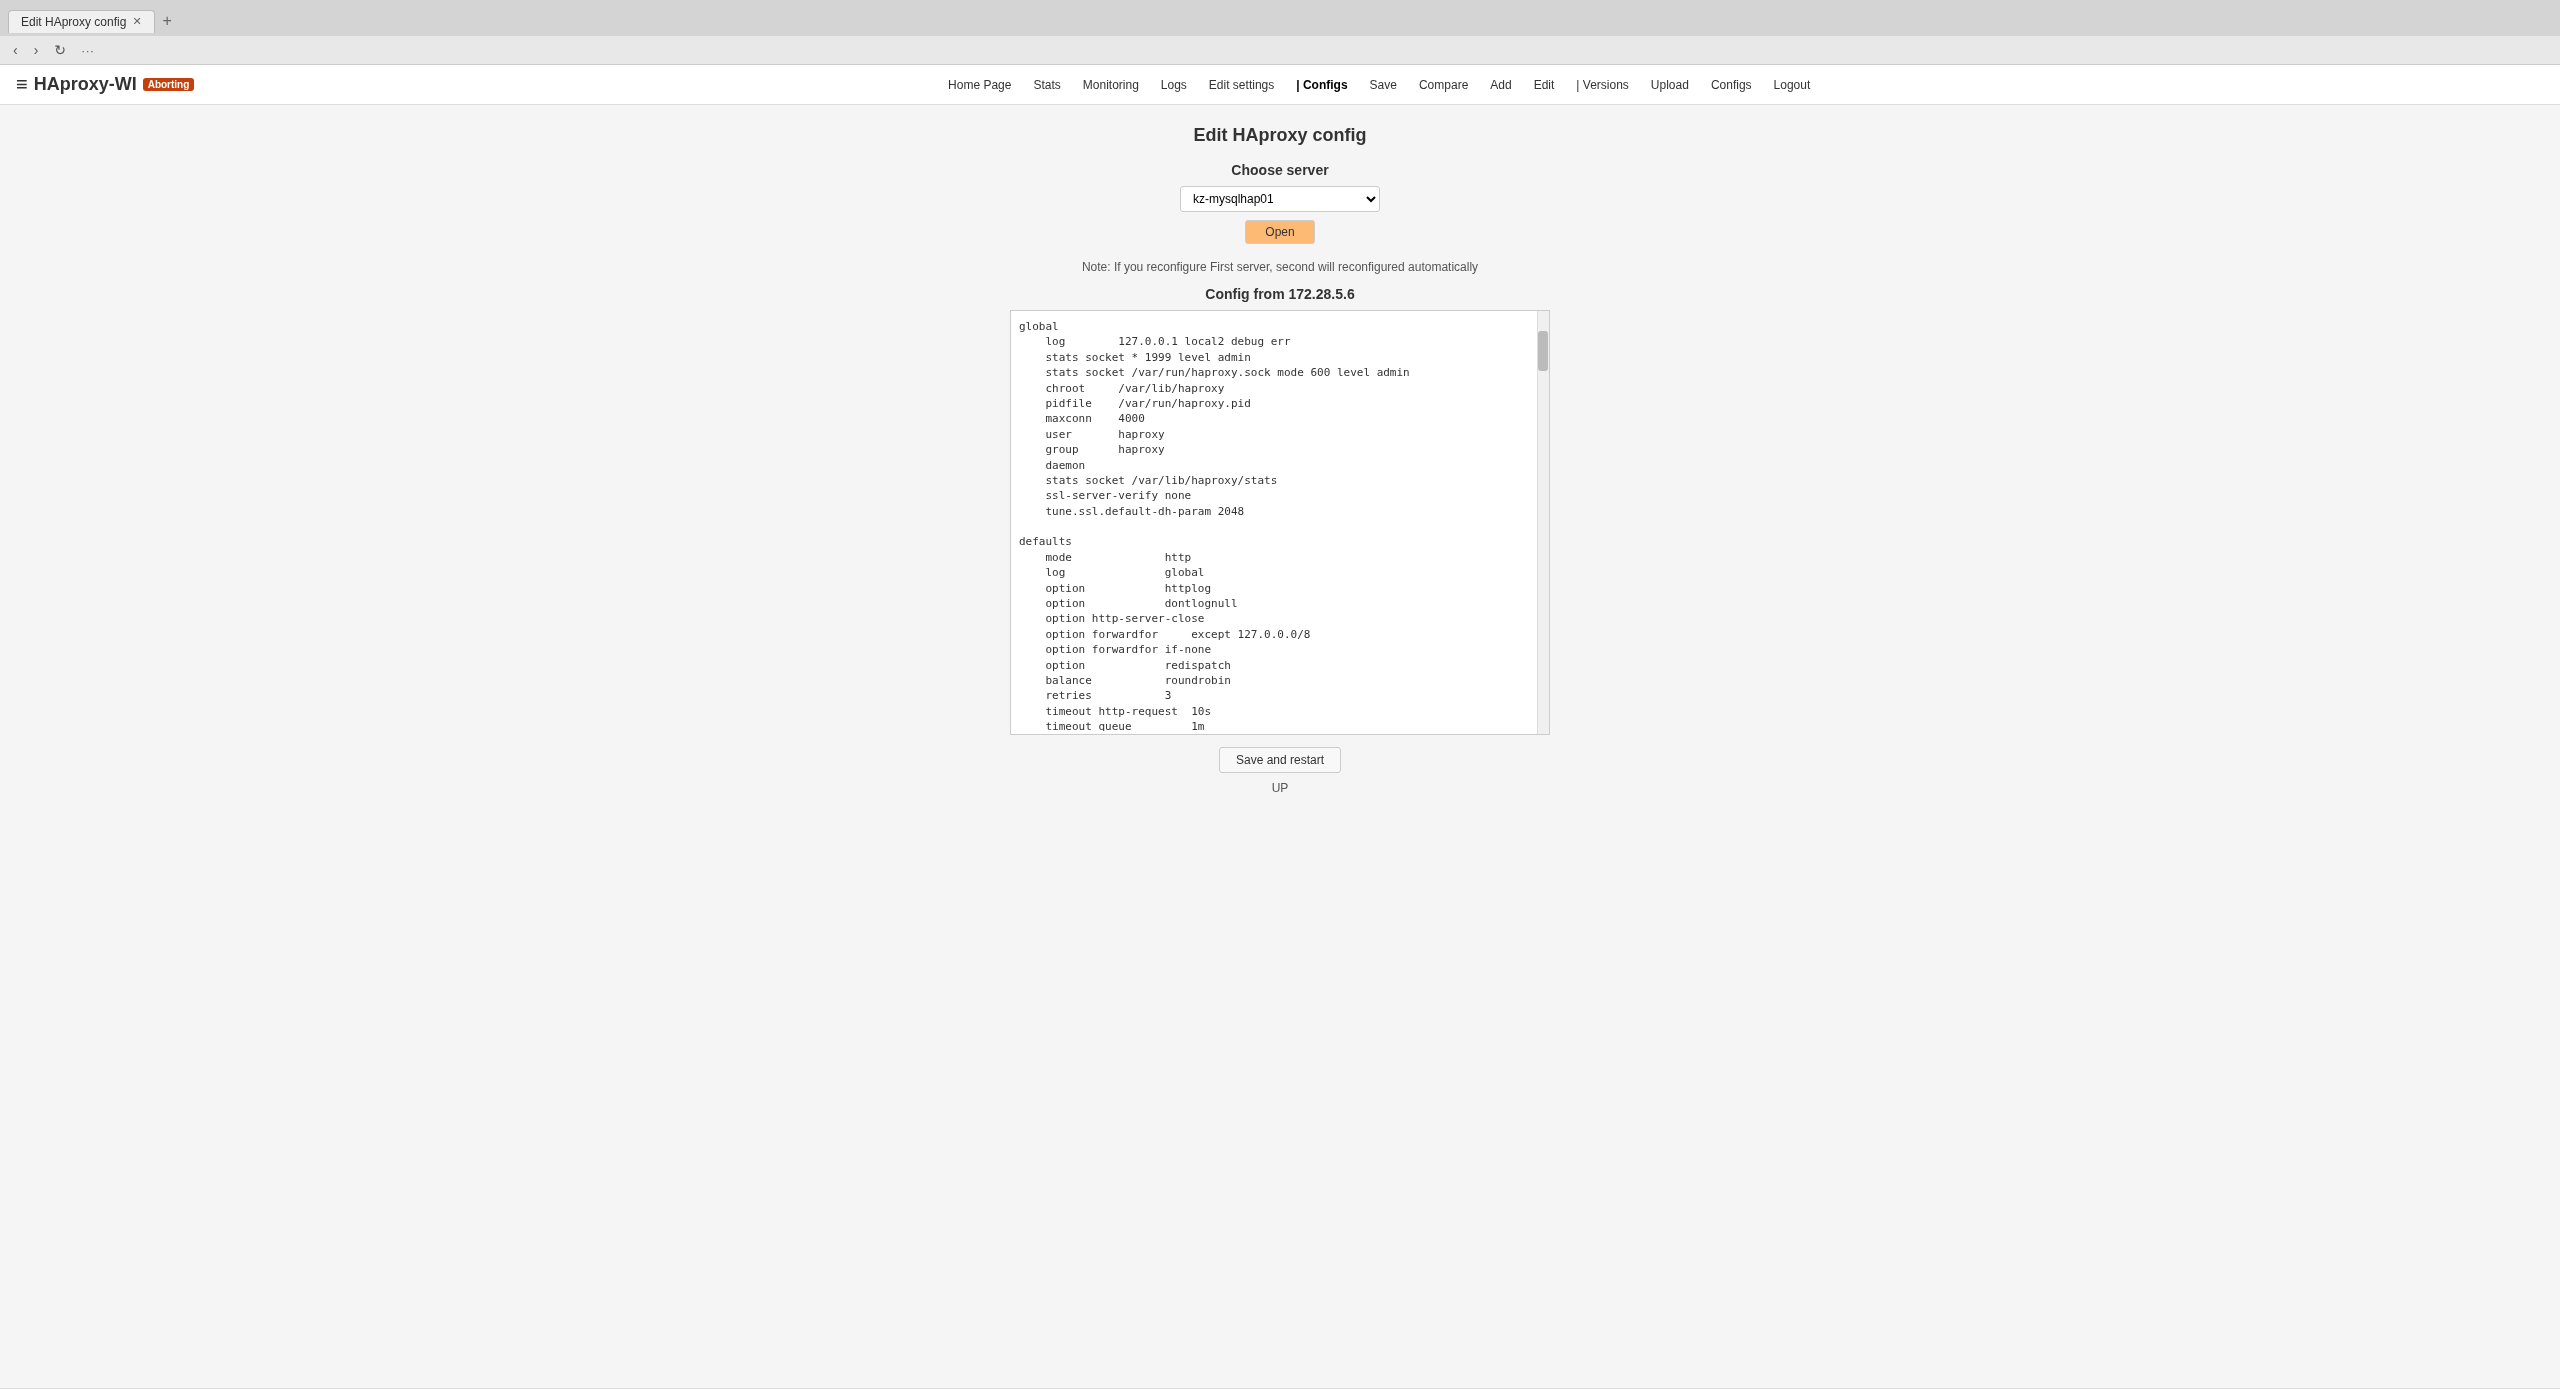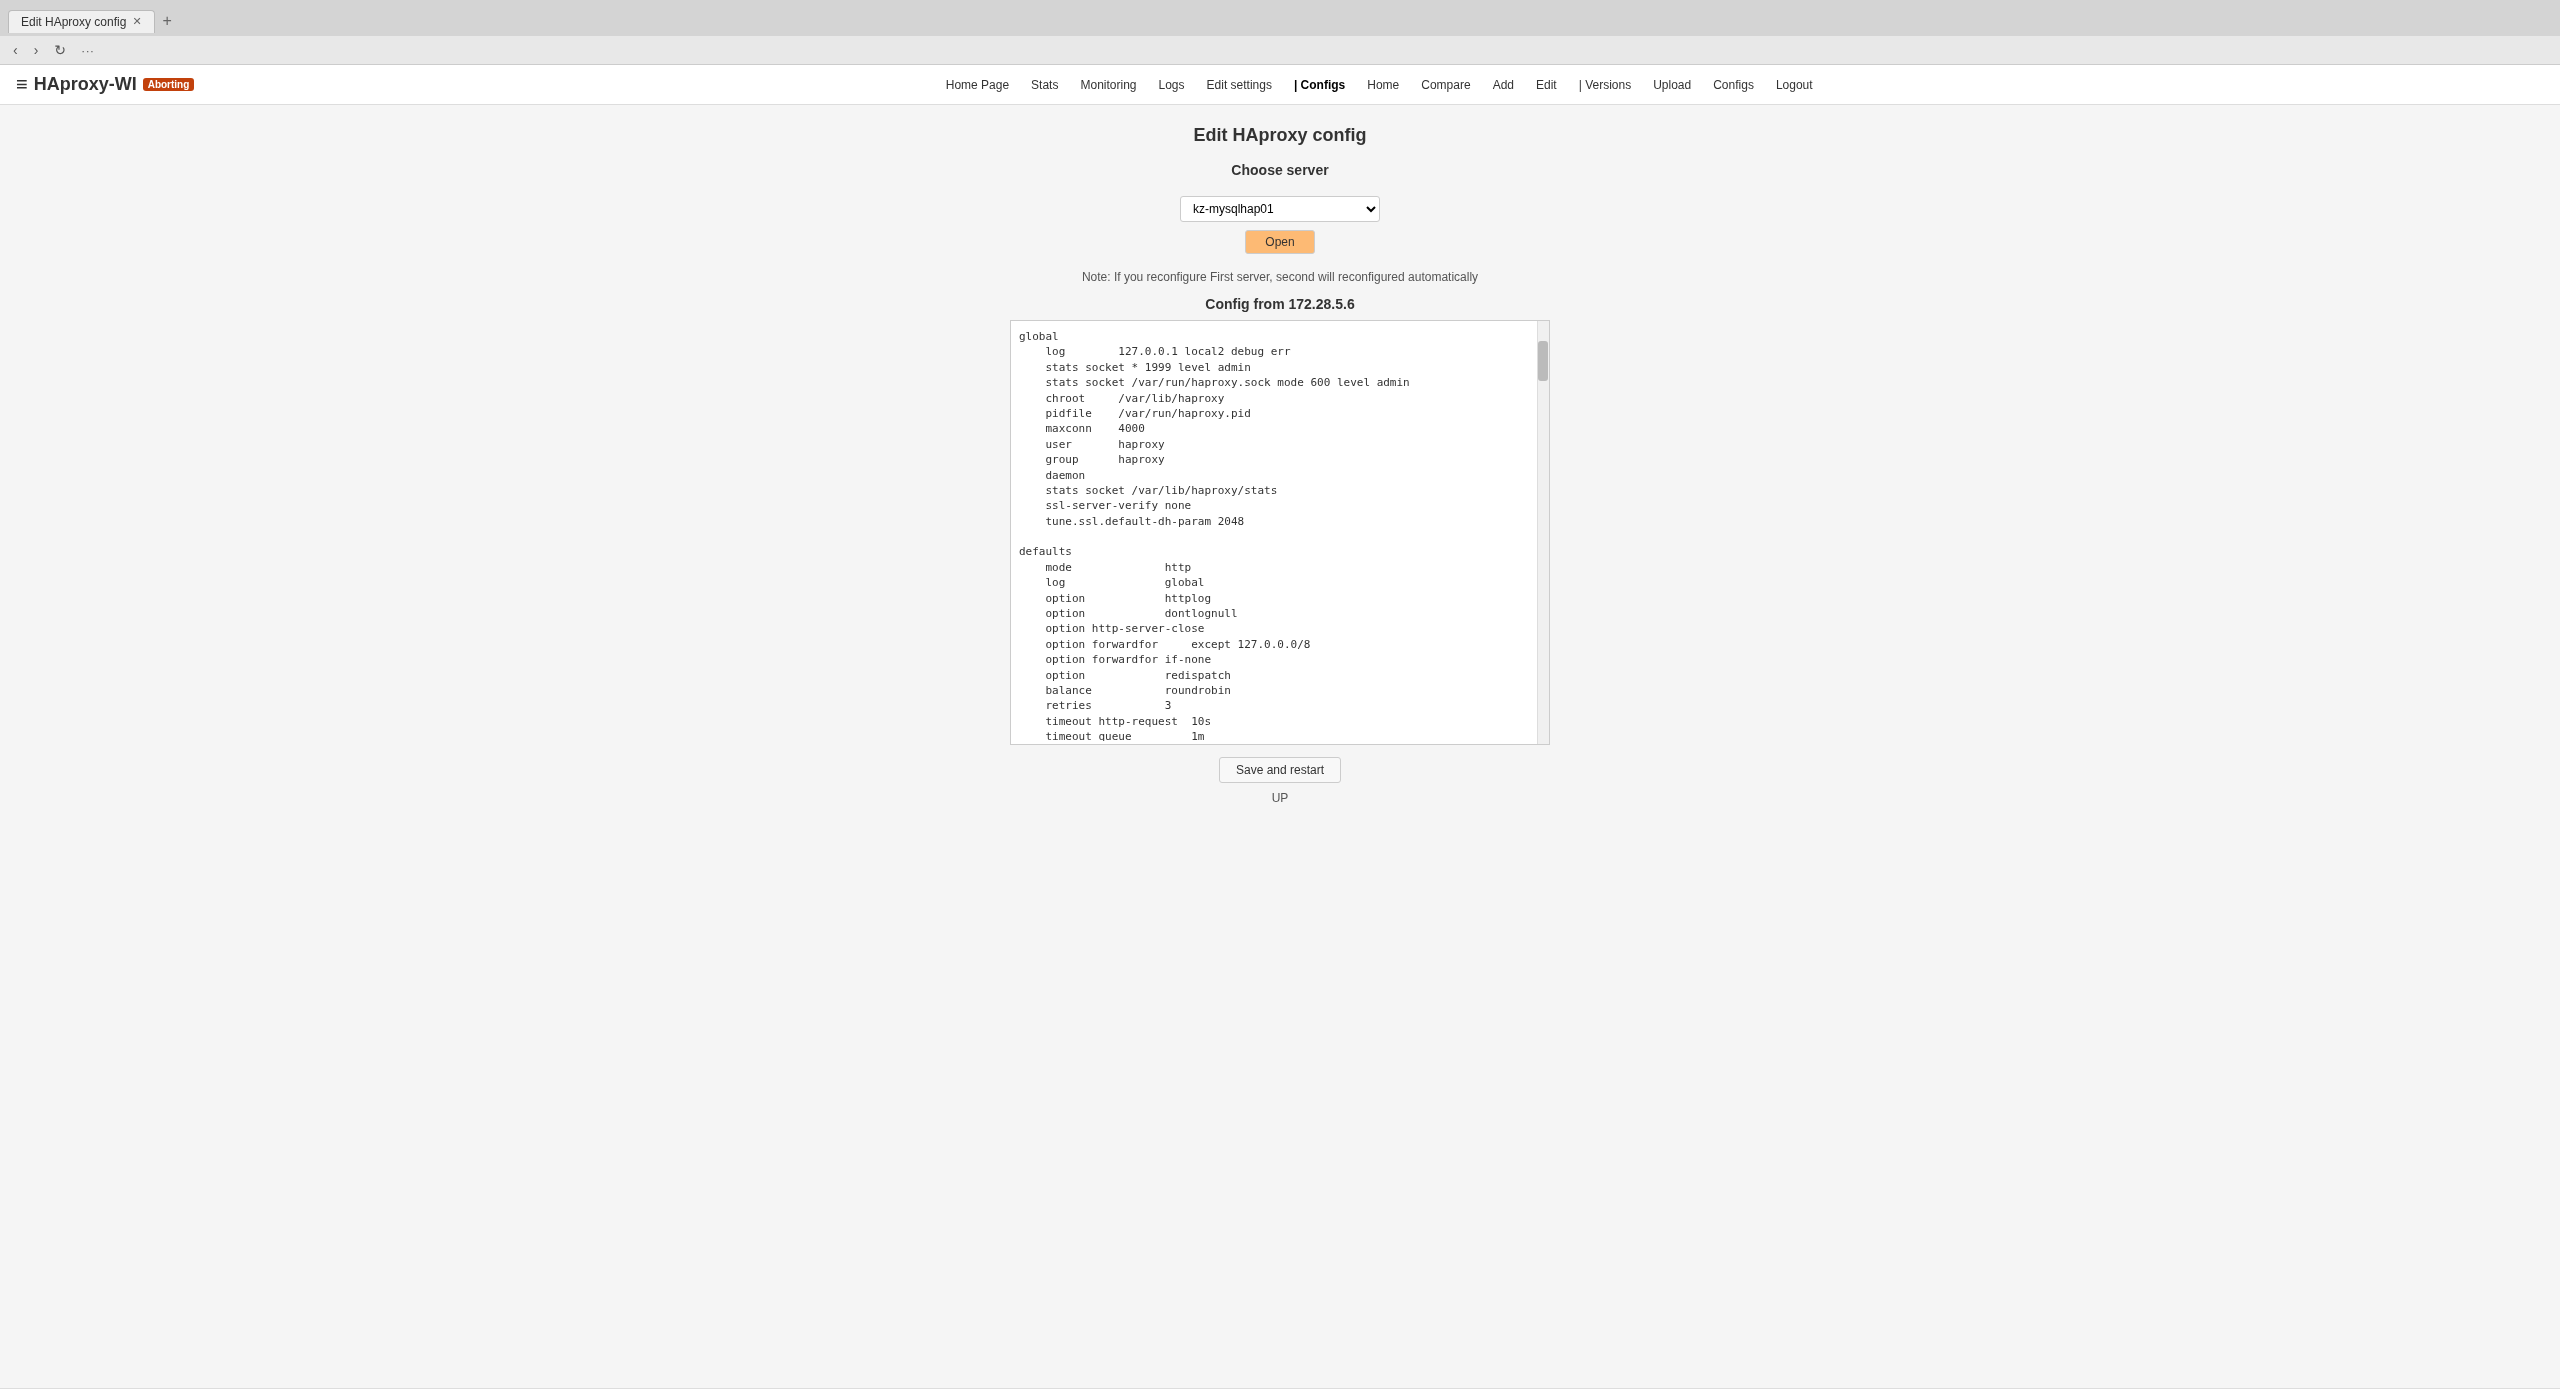--- a/index.html
+++ b/index.html
@@ -144,21 +144,20 @@
       font-size: 18px;
       font-weight: bold;
       color: #333;
       margin-bottom: 16px;
       text-align: center;
     }
     .section-title {
       font-size: 14px;
       font-weight: bold;
       color: #333;
-      margin-bottom: 10px;
       text-align: center;
     }
     .server-selector {
       display: flex;
       flex-direction: column;
       align-items: center;
       gap: 8px;
       margin-bottom: 16px;
     }
     .server-select {
@@ -289,21 +288,21 @@
     <span>HAproxy-WI</span>
     <span class="logo-badge">Aborting</span>
   </div>
   <nav class="main-nav">
     <a class="nav-item">Home Page</a>
     <a class="nav-item">Stats</a>
     <a class="nav-item">Monitoring</a>
     <a class="nav-item">Logs</a>
     <a class="nav-item">Edit settings</a>
     <a class="nav-item active">| Configs</a>
-    <a class="nav-item">Home</a>
+    <a class="nav-item">Save</a>
     <a class="nav-item">Compare</a>
     <a class="nav-item">Add</a>
     <a class="nav-item">Edit</a>
     <a class="nav-item">| Versions</a>
     <a class="nav-item">Upload</a>
     <a class="nav-item">Configs</a>
     <a class="nav-item">Logout</a>
   </nav>
 </div>
 

